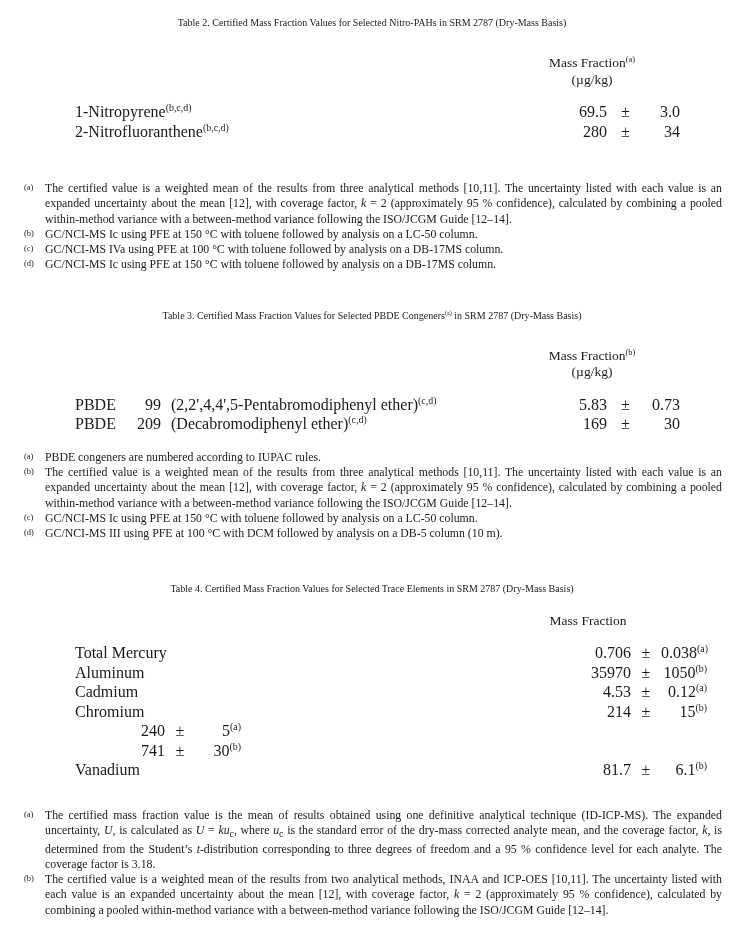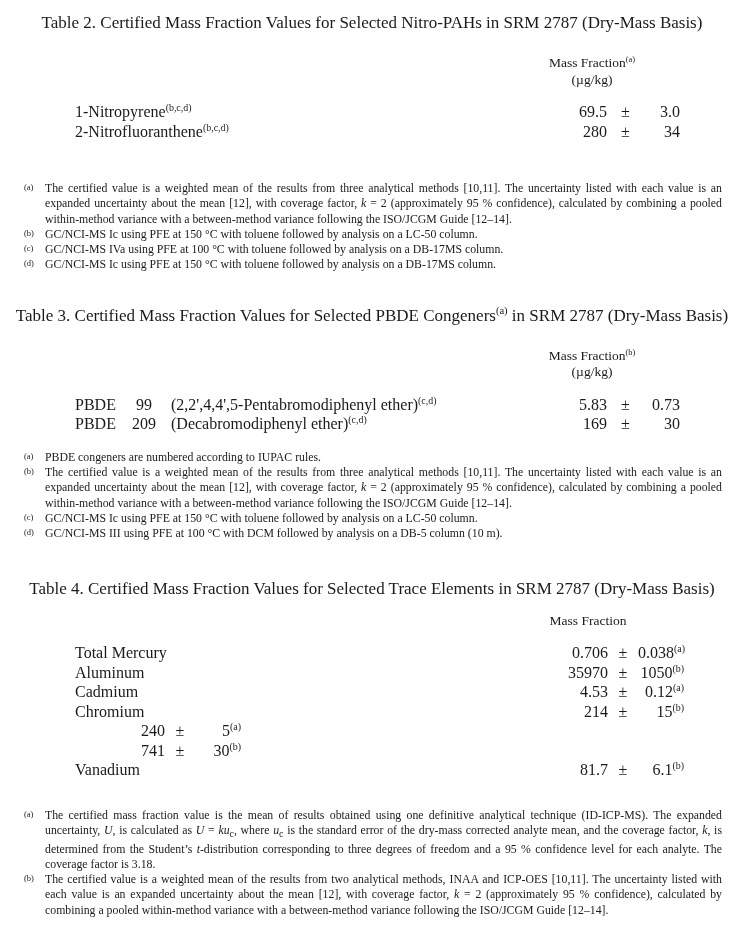--- a/index.html
+++ b/index.html
@@ -4,21 +4,21 @@
 <style>
   * { margin:0; padding:0; box-sizing:border-box; }
   html,body { background:#ffffff; }
   body {
     width:744px; height:948px; overflow:hidden;
     font-family:"Liberation Serif", serif;
     color:#1a1a1a;
     padding-top:16px;
   }
   .tbl-title {
-    text-align:center; font-size:17px; line-height:14px;
+    text-align:center; font-size:10px; line-height:14px;
     white-space:nowrap;
   }
   sup { font-size:0.62em; vertical-align:super; line-height:0; }
   .col-hdr {
     width:240px; margin-left:auto; text-align:center;
     font-size:13.5px; line-height:16.5px;
   }
   .col-hdr.u-ugkg { margin-right:32px; margin-top:25px; }
   #table4 .col-hdr { margin-right:36px; margin-top:17px; }
   .rows { margin-top:14px; }
@@ -26,24 +26,24 @@
     display:flex; align-items:baseline;
     padding-left:75px; padding-right:64px;
     font-size:16px; line-height:19.5px;
   }
   .tname { flex:1; white-space:nowrap; }
   .tval  { flex:none; width:80px; text-align:right; }
   .tpm   { flex:none; width:37px; text-align:center; }
   .tunc  { flex:none; width:36px; text-align:right; padding-left:6px; white-space:nowrap; }
   
   .pcode { display:inline-block; width:52px; }
-  .pnum  { display:inline-block; width:34px; text-align:center; }
+  .pnum  { display:inline-block; width:34px; text-align:right; }
   .pdesc { display:inline-block; padding-left:10px; }
   
-  #table4 .trow { padding-right:60px; }
+  #table4 .trow { padding-right:37px; }
   #table4 .tval { width:90px; }
   #table4 .tpm  { width:30px; }
   #table4 .tunc { width:46px; text-align:right; padding-left:0; }
   .fns { margin-top:40px; }
   #table3 .fns { margin-top:16px; }
   #table4 .fns { margin-top:28px; }
   .fn {
     display:flex; padding-left:24px; padding-right:22px;
     font-size:11.8px; line-height:15.3px;
   }

